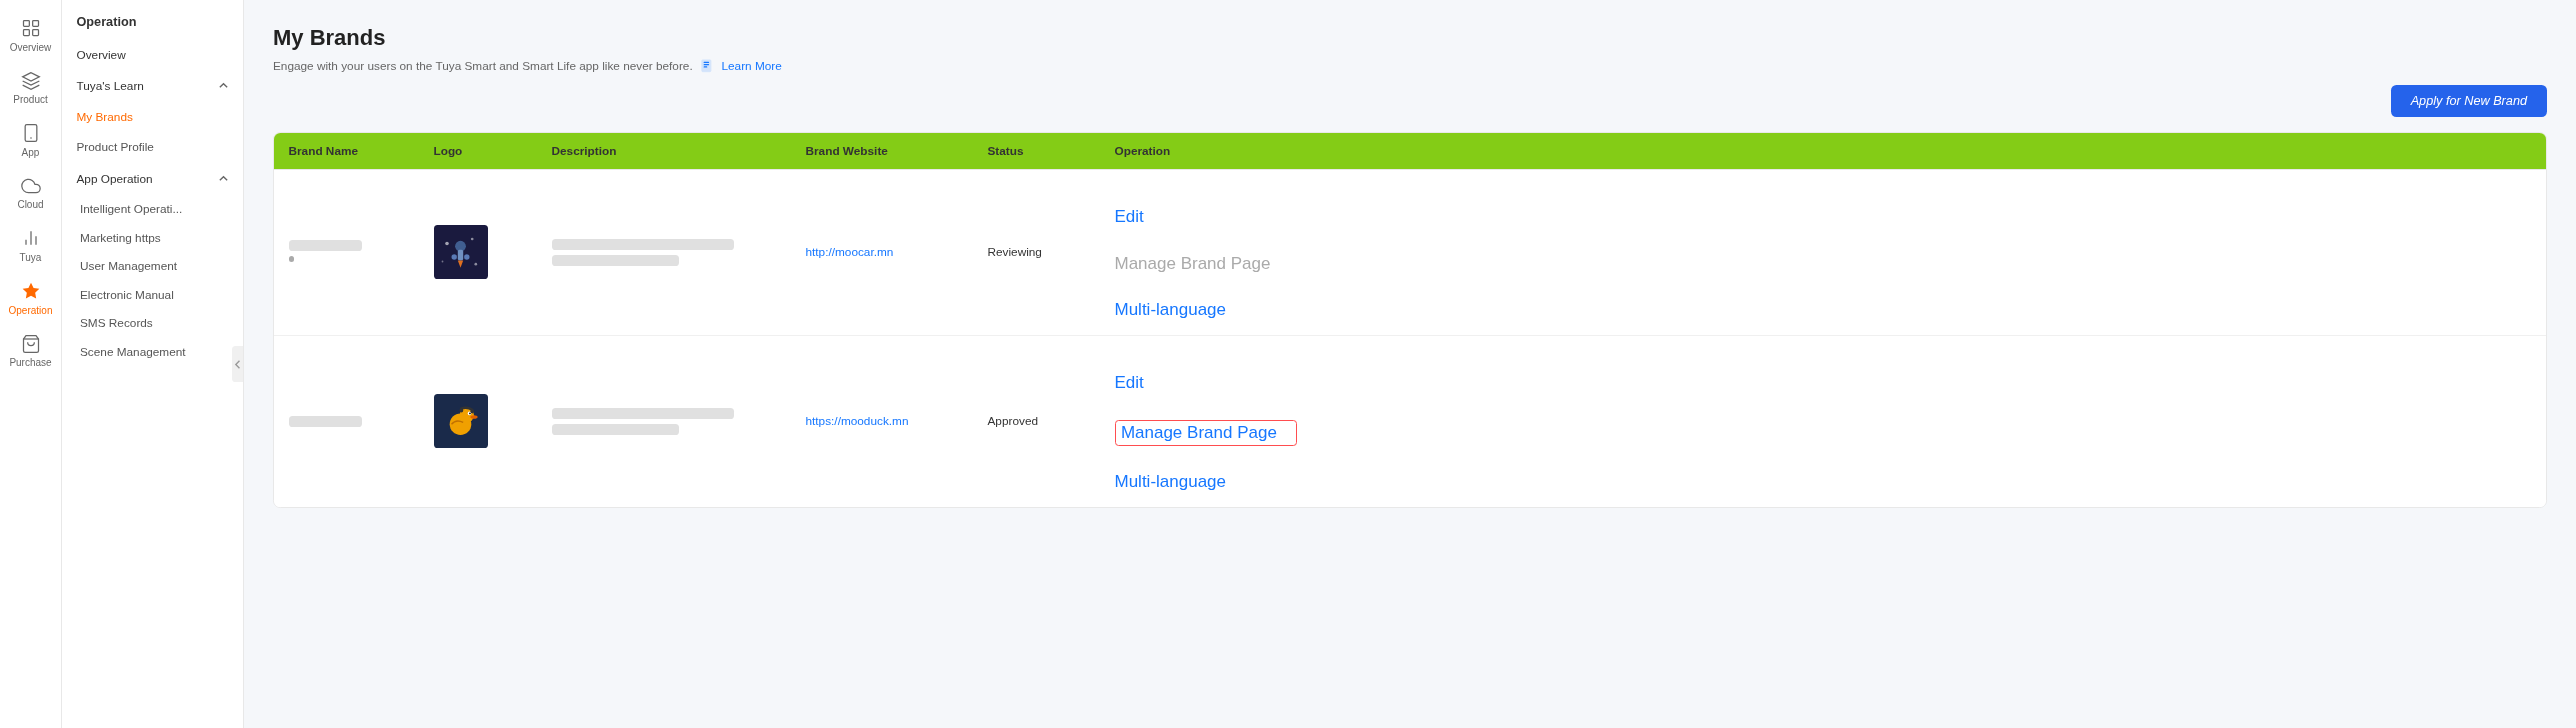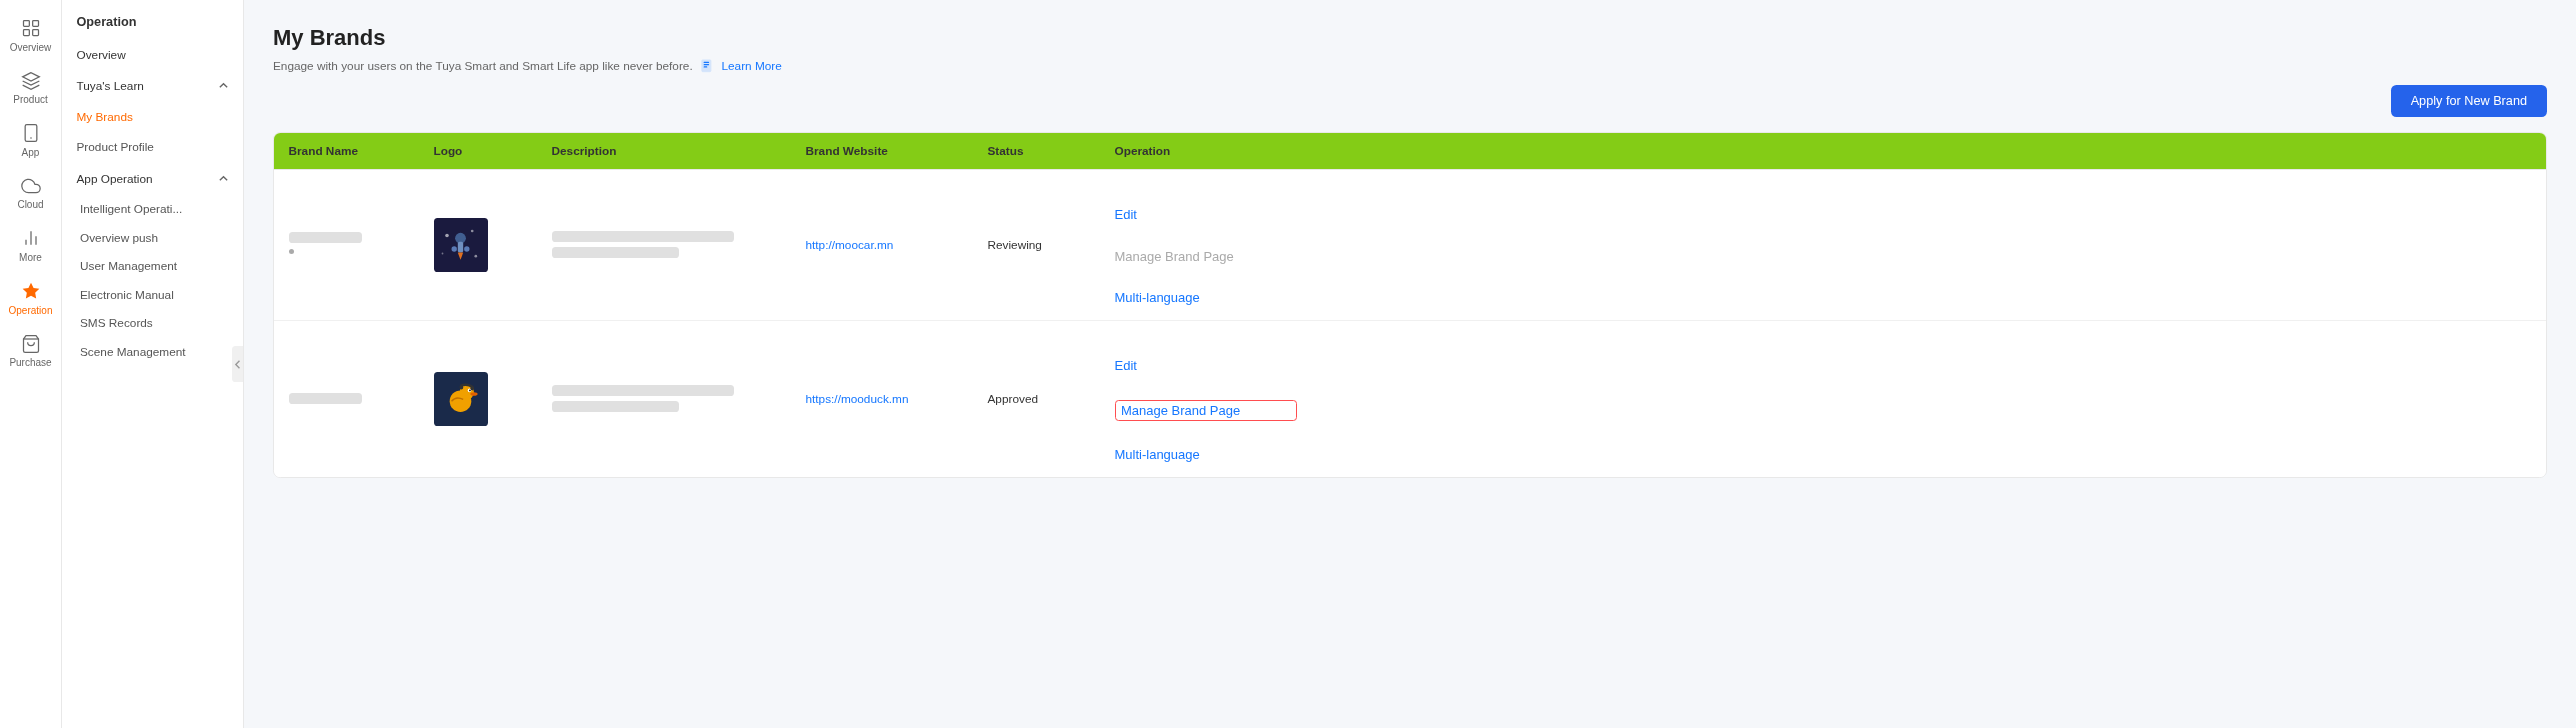--- a/index.html
+++ b/index.html
@@ -122,20 +122,21 @@
     }
     .btn-primary {
       background: #2563eb;
       color: #fff;
       border: none;
       border-radius: 5.4px;
       padding: 9px 20px;
       font-size: 12.7px;
       cursor: pointer;
       font-weight: 500;
+      font-style: italic;
     }
 
     
     .table-container {
       background: #fff;
       border-radius: 7.3px;
       border: 0.9px solid #e8e8e8;
       overflow: hidden;
     }
     .table-header {
@@ -170,21 +171,21 @@
     .link-cell { color: #1677ff; font-size: 11.8px; cursor: pointer; }
     .status-cell { color: #333; font-size: 11.8px; }
 
     .op-cell {
       display: flex;
       flex-direction: column;
       gap: 3.6px;
     }
     .op-link {
       color: #1677ff;
-      font-size: 13px;
+      font-size: 17px;
       cursor: pointer;
       text-decoration: none;
       margin-top: 23px;
     }
     .op-link.disabled { color: #aaa; cursor: default; }
     .op-link.highlighted {
       border: 1.8px solid #ff4d4f;
       padding: 1.8px 5.4px;
       border-radius: 3.6px;
       color: #1677ff;
@@ -227,21 +228,21 @@
       </svg>
     <span>Cloud</span>
   </div>
 
   <div class="icon-nav-item">
     <svg viewBox="0 0 24 24" fill="none" stroke="currentColor" stroke-width="1.5">
         <line x1="18" y1="20" x2="18" y2="10"></line>
         <line x1="12" y1="20" x2="12" y2="4"></line>
         <line x1="6" y1="20" x2="6" y2="14"></line>
       </svg>
-    <span>More</span>
+    <span>Tuya</span>
   </div>
 
   <div class="icon-nav-item active">
     <svg viewBox="0 0 24 24" fill="currentColor">
         <polygon points="12,2 15.09,8.26 22,9.27 17,14.14 18.18,21.02 12,17.77 5.82,21.02 7,14.14 2,9.27 8.91,8.26"></polygon>
       </svg>
     <span>Operation</span>
   </div>
 
   <div class="icon-nav-item">
@@ -277,21 +278,21 @@
   <div class="sidebar-section-title">
     <span>App Operation</span>
     <svg width="11" height="11" viewBox="0 0 12 12" fill="none" stroke="#666" stroke-width="1.5">
         <polyline points="2,8 6,4 10,8"></polyline>
       </svg>
   </div>
   <div class="sidebar-sub-item">
     <span>Intelligent Operati...</span>
   </div>
   <div class="sidebar-sub-item">
-    <span>Overview push</span>
+    <span>Marketing https</span>
   </div>
   <div class="sidebar-sub-item">
     <span>User Management</span>
   </div>
   <div class="sidebar-sub-item">
     <span>Electronic Manual</span>
   </div>
   <div class="sidebar-sub-item">
     <span>SMS Records</span>
   </div>

